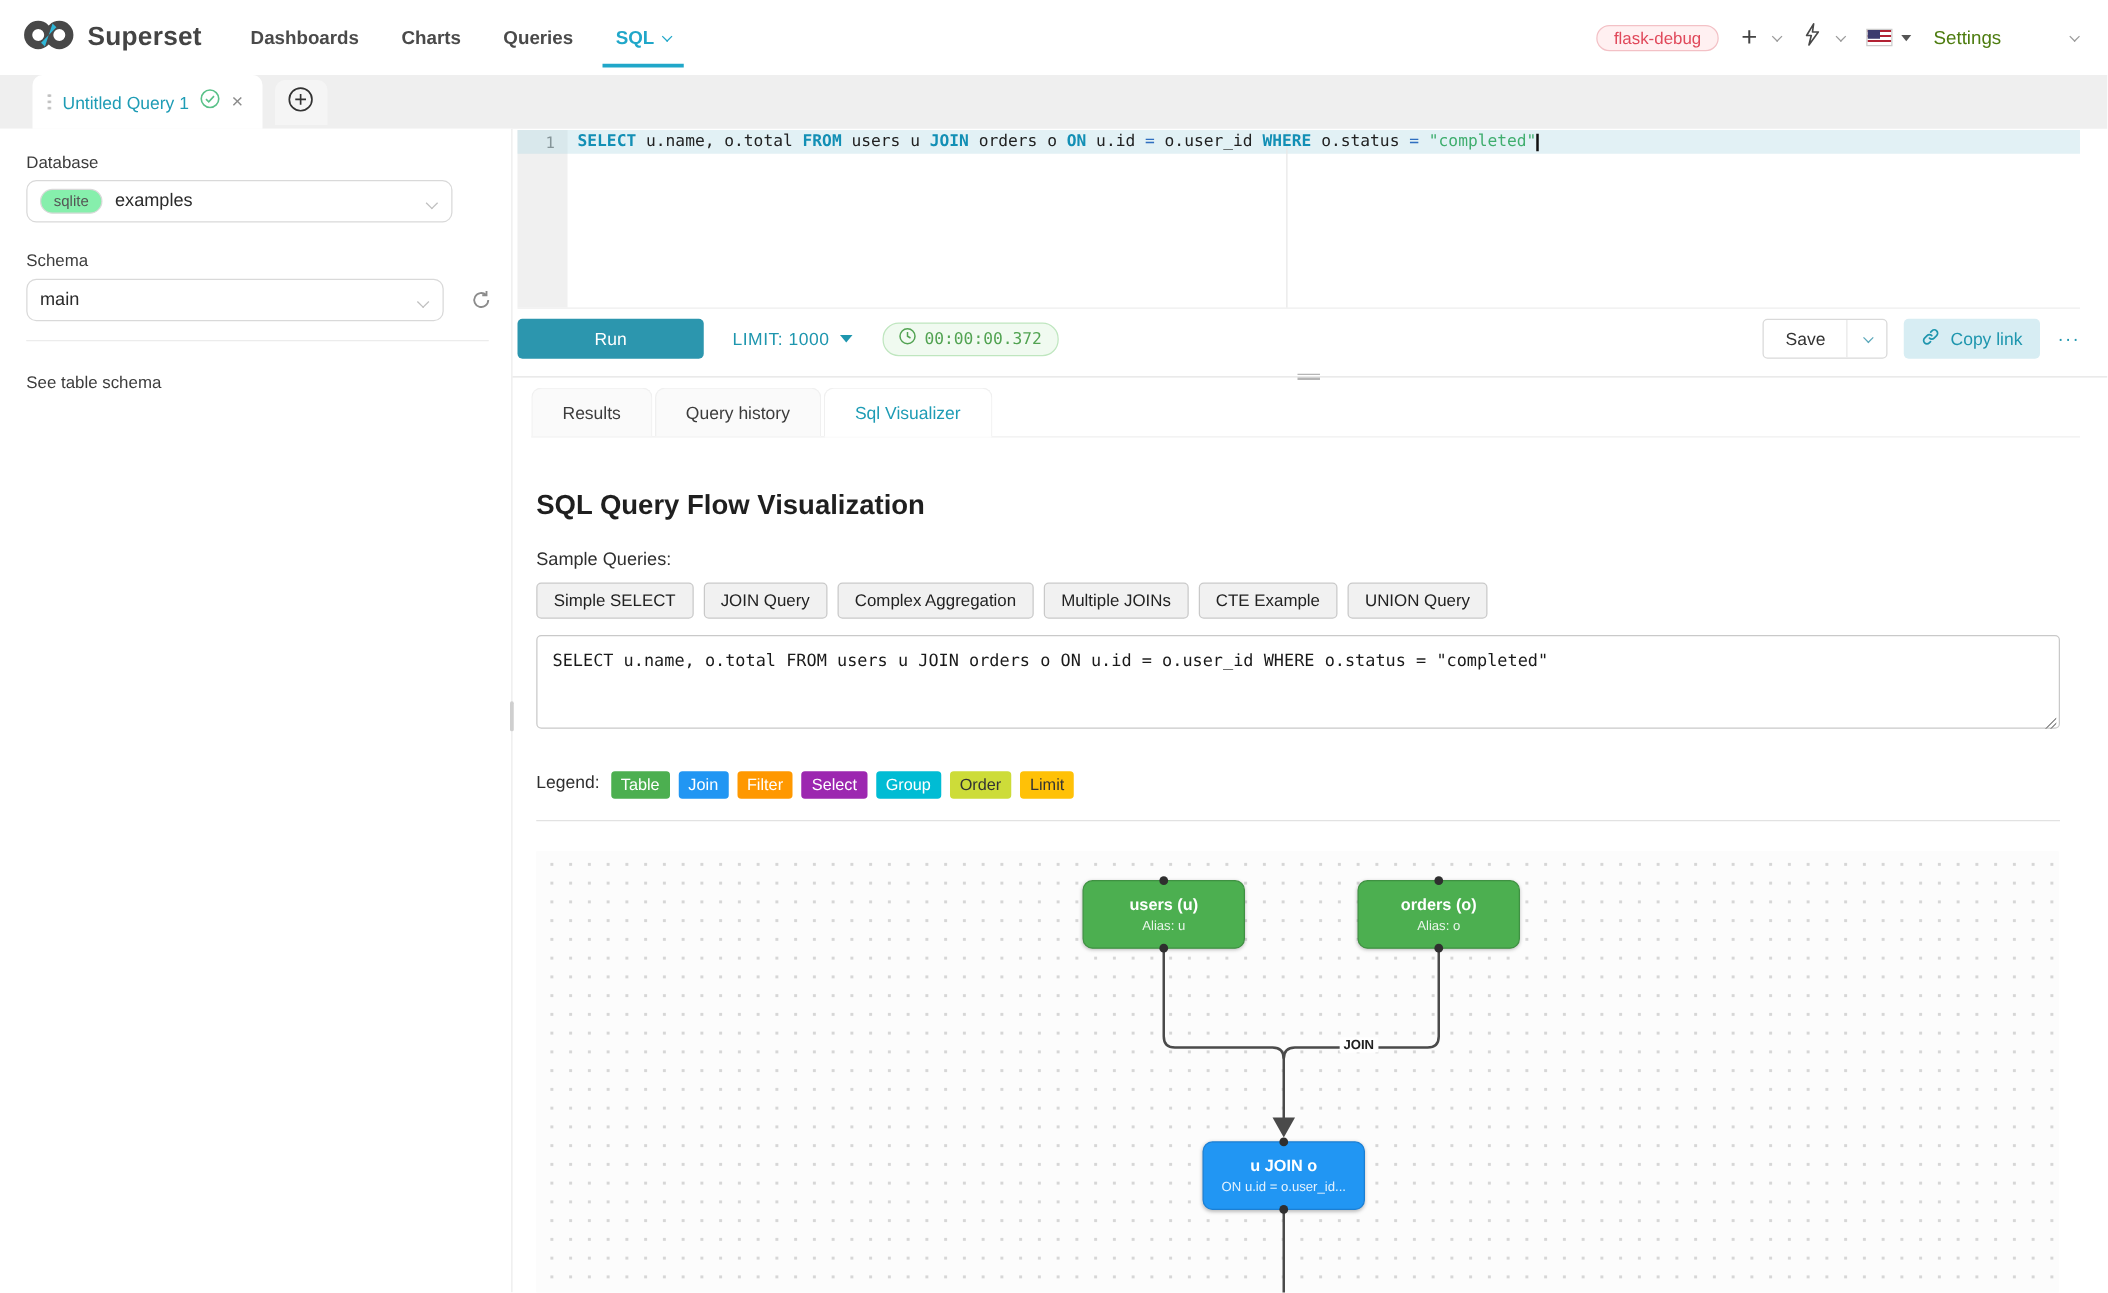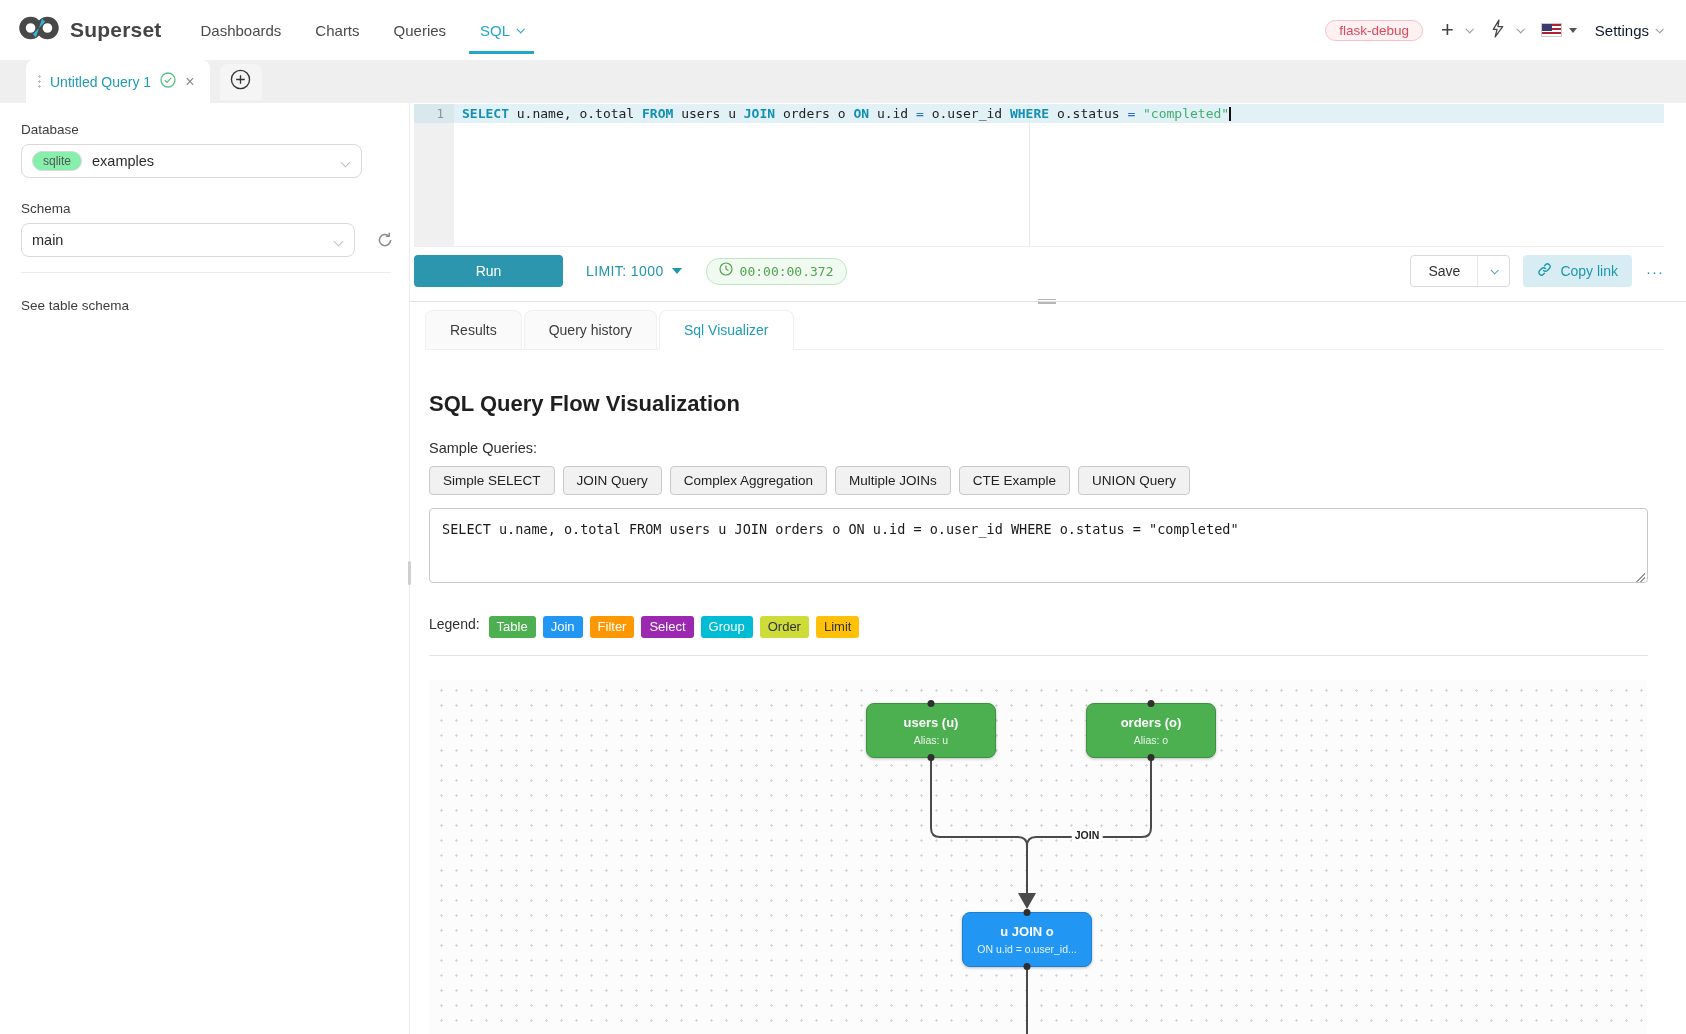--- a/index.html
+++ b/index.html
@@ -3,34 +3,34 @@
 <meta charset="utf-8">
 <style>
   * { margin:0; padding:0; box-sizing:border-box; }
   html,body { width:1686px; height:1034px; overflow:hidden; background:#fff;
     font-family:"Liberation Sans", sans-serif; color:#333; }
 
   
   .navbar { height:60px; display:flex; align-items:center; padding:0 24px 0 16px; background:#fff; position:relative; }
   .brand { display:flex; align-items:center; gap:8px; margin-right:22px; cursor:pointer; }
   .brand-name { font-size:21px; font-weight:700; color:#444; letter-spacing:.2px; }
-  .nav-item { height:48px; display:flex; align-items:center; padding:0 17px; font-size:15px; color:#4a4a4a; cursor:pointer; position:relative; }
+  .nav-item { height:48px; display:flex; align-items:center; padding:0 17px; font-size:15px; color:#4a4a4a; cursor:pointer; position:relative;font-weight:bold; }
   .nav-item.active { color:#20a7c9; }
   .nav-item.active::after { content:""; position:absolute; left:6px; right:6px; bottom:0; height:3px; background:#20a7c9; }
   .chev { display:inline-block; width:6px; height:6px; border-right:1.4px solid #9a9a9a; border-bottom:1.4px solid #9a9a9a; transform:rotate(45deg) translateY(-1px); margin-left:7px; }
   .nav-item.active .chev { border-color:#20a7c9; }
   .nav-right { margin-left:auto; display:flex; align-items:center; gap:18px; }
   .env-badge { font-size:13.5px; color:#e0485a; background:#fff0f1; border:1px solid #f3c1c6; border-radius:12px; padding:2px 13px; }
   .nav-icon-group { display:flex; align-items:center; gap:5px; cursor:pointer; }
   .plus-glyph { font-size:22px; font-weight:400; color:#444; line-height:1; }
   .flag { width:21px; height:14px; border:1px solid #ccc; position:relative; overflow:hidden;
     background:repeating-linear-gradient(#b22234 0 2px, #fff 2px 4px); }
   .flag::after { content:""; position:absolute; left:0; top:0; width:10px; height:7px; background:#3c3b6e; }
   .caret-down-dark { width:0; height:0; border-left:4px solid transparent; border-right:4px solid transparent; border-top:5px solid #555; margin-left:2px; }
-  .settings { display:flex; align-items:center; font-size:15px; color:#0f172a; cursor:pointer; }
+  .settings { display:flex; align-items:center; font-size:15px; color:#4d7c0f; cursor:pointer;gap:48px; }
 
   
   .tabbar { height:43px; background:#efefef; display:flex; align-items:flex-end; padding-left:26px; }
   .query-tab { height:43px; background:#fff; border-radius:8px 8px 0 0; display:flex; align-items:center; gap:9px; padding:0 15px 0 12px; cursor:pointer; }
   .drag-dots { width:3px; height:16px; background-image:radial-gradient(circle, #c0c0c0 1.3px, transparent 1.4px); background-size:3px 5px; }
   .query-tab-label { font-size:14px; color:#1e9cb5; }
   .tab-close { color:#8c8c8c; font-size:16px; line-height:1; cursor:pointer; }
   .add-tab { width:42px; height:36px; margin:0 0 0 10px; display:flex; align-items:center; justify-content:center; border-radius:8px 8px 0 0; background:#f5f5f5; cursor:pointer; align-self:center; }
 
   

